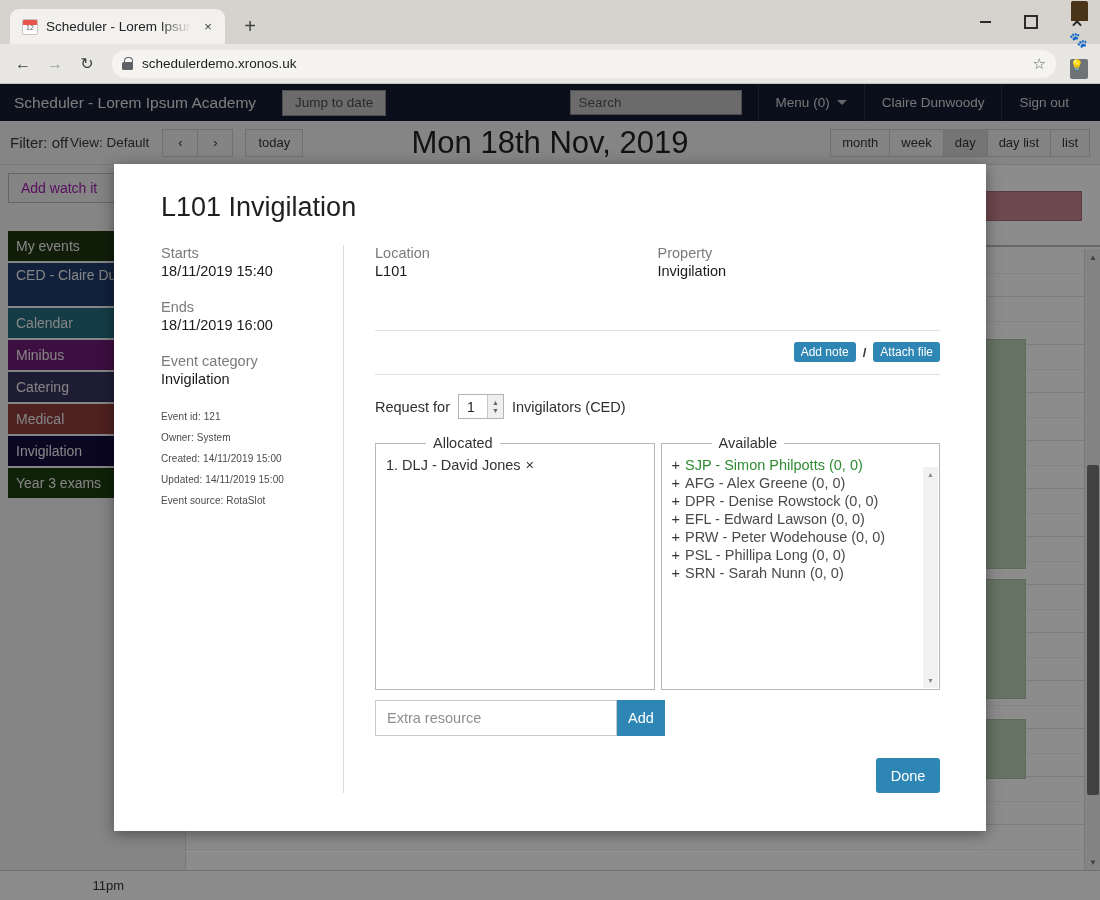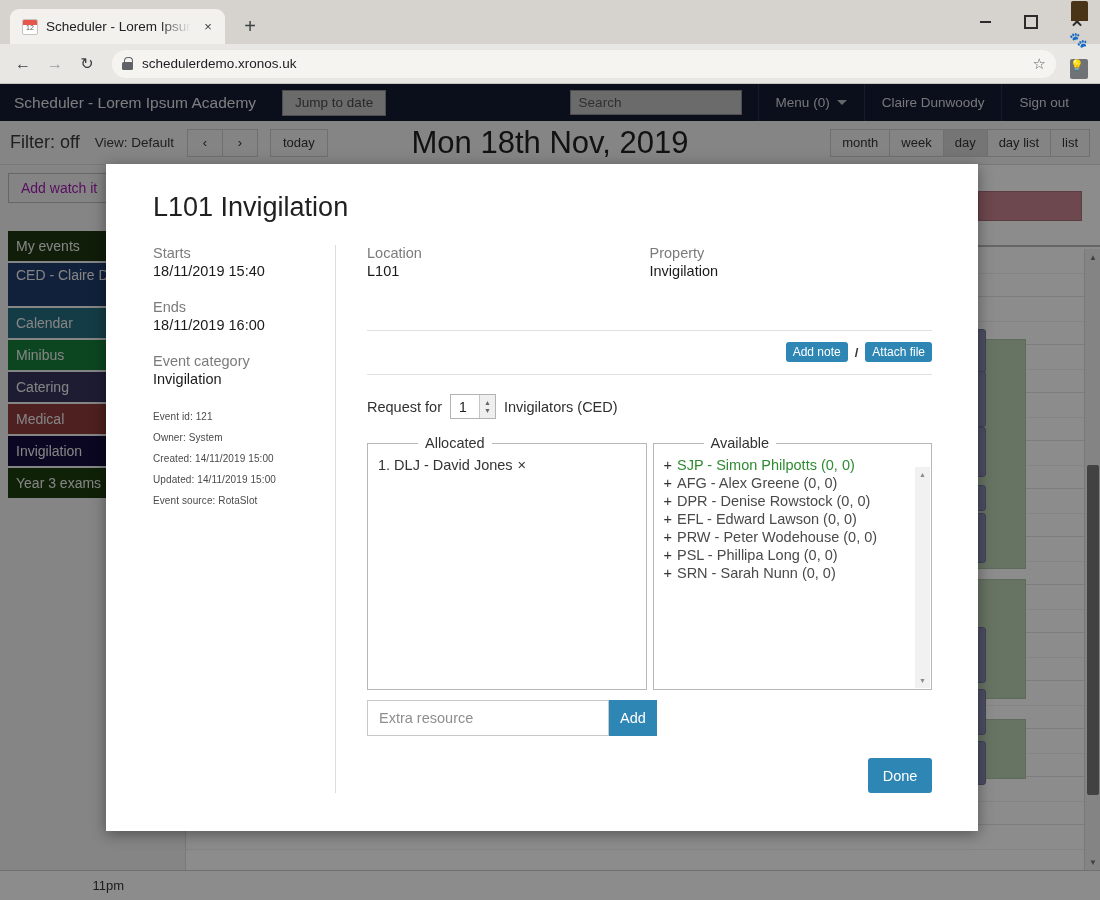--- a/index.html
+++ b/index.html
@@ -181,21 +181,21 @@
     border-right: 5px solid transparent; border-top: 5px solid #b9bac0;
   }
 
   
   #cal-toolbar {
     height: 44px; background: #f2f2f2;
     display: flex; align-items: center;
     padding: 0 10px; position: relative;
     border-bottom: 1px solid #ddd;
   }
-  #filter-text { font-size: 18px; color: #3a3a3a; margin-right: 15px; }
+  #filter-text { font-size: 15px; color: #3a3a3a; margin-right: 2px; }
   #view-text { font-size: 13.5px; color: #3a3a3a; margin-right: 14px; }
   .btn-group { display: flex; }
   .gbtn {
     height: 28px; min-width: 36px; padding: 0 11px;
     background: #f0f0f0; border: 1px solid #ccc;
     display: flex; align-items: center; justify-content: center;
     font-size: 13px; color: #333; margin-left: -1px;
   }
   .gbtn.active { background: #d6d6d6; }
   #today-btn {
@@ -268,21 +268,21 @@
     height: 30px; display: flex; align-items: center;
     border-top: 1px solid #ccc; background: #fff;
   }
   #footer-hour {
     width: 186px; flex: 0 0 186px; text-align: right; padding-right: 62px;
     font-size: 13px; color: #333;
   }
 
   
   #dialog {
-    position: absolute; left: 106px; top: 80px;
+    position: absolute; left: 114px; top: 80px;
     width: 872px; height: 667px;
     background: #fff; z-index: 60;
     box-shadow: 0 3px 14px rgba(0,0,0,0.4);
     padding: 28px 46px 0 32px;
   }
   #dlg-title {
     font-size: 27px; color: #202020; font-weight: normal;
     margin: 0 0 22px 15px;
   }
   #dlg-cols { display: flex; }
@@ -455,21 +455,21 @@
         </div>
     </div>
 
     <div id="cal-body">
       <div id="sidebar">
         <div id="add-watch">Add watch it</div>
         <div id="sidebar-items">
             <div class="side-item" style="background: rgb(30, 53, 18);">My events</div>
             <div class="side-item two-line" style="background: rgb(31, 60, 110);">CED - Claire Dunwoody</div>
             <div class="side-item" style="background: rgb(38, 109, 128);">Calendar</div>
-            <div class="side-item" style="background: #15803d;">Minibus</div>
+            <div class="side-item" style="background: #701a75;">Minibus</div>
             <div class="side-item" style="background: rgb(56, 51, 94);">Catering</div>
             <div class="side-item" style="background: rgb(142, 59, 59);">Medical</div>
             <div class="side-item" style="background: rgb(21, 11, 60);">Invigilation</div>
             <div class="side-item" style="background: rgb(28, 60, 14);">Year 3 exams</div>
           </div>
       </div>
       <div id="cal-main">
         <div id="cal-allday">
           <div class="allday-evt" style="top:26px;width:104px;"></div>
         </div>

